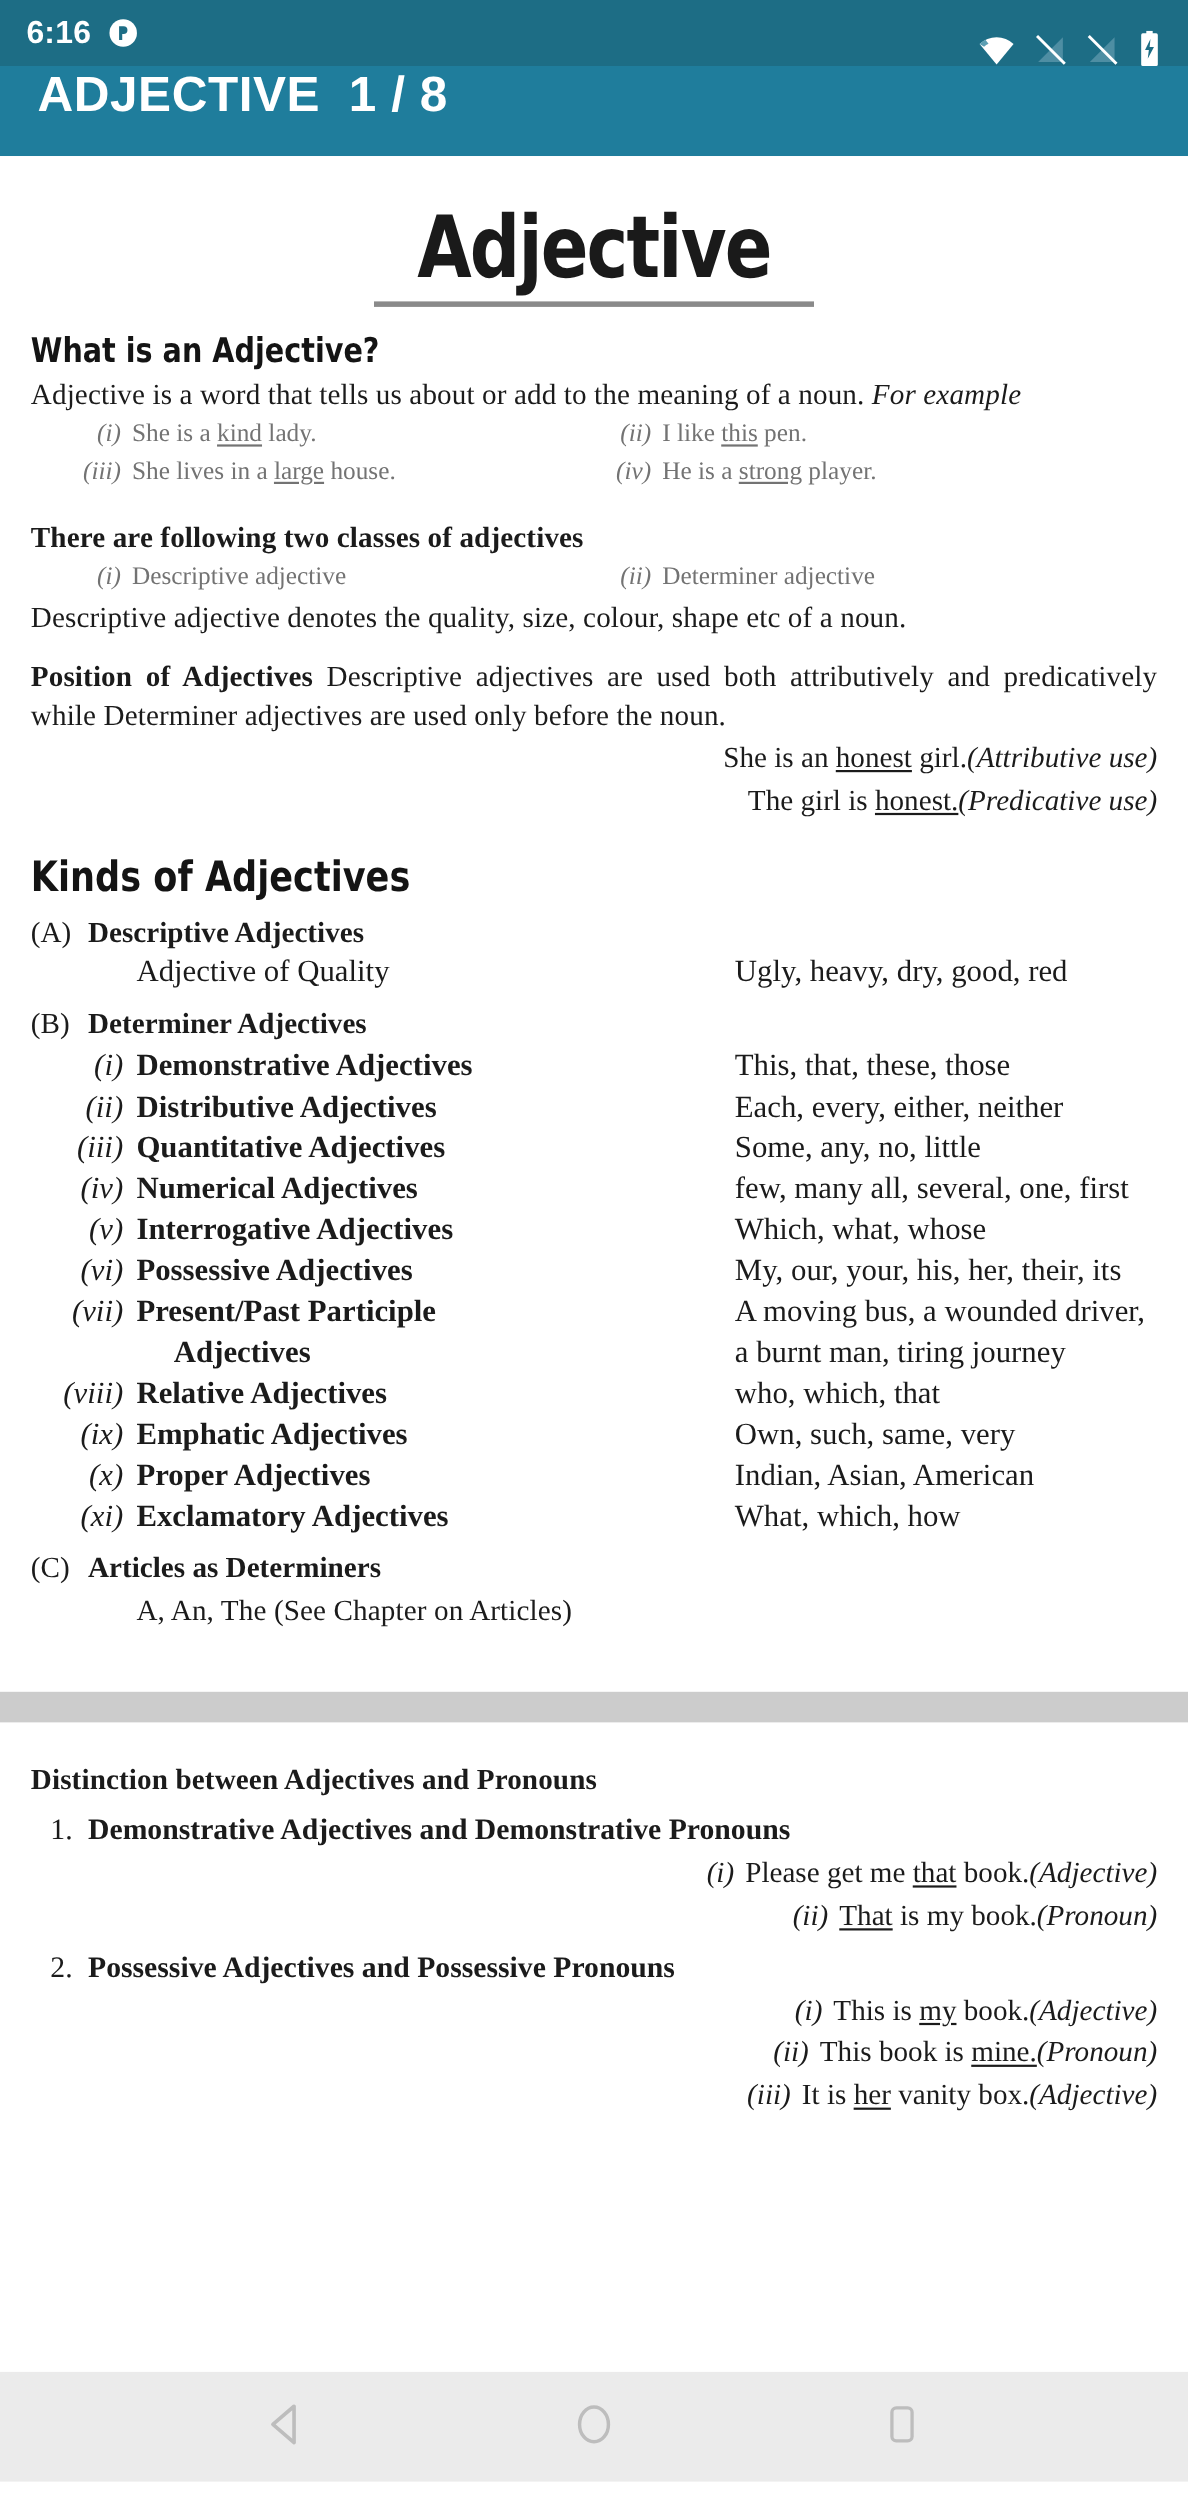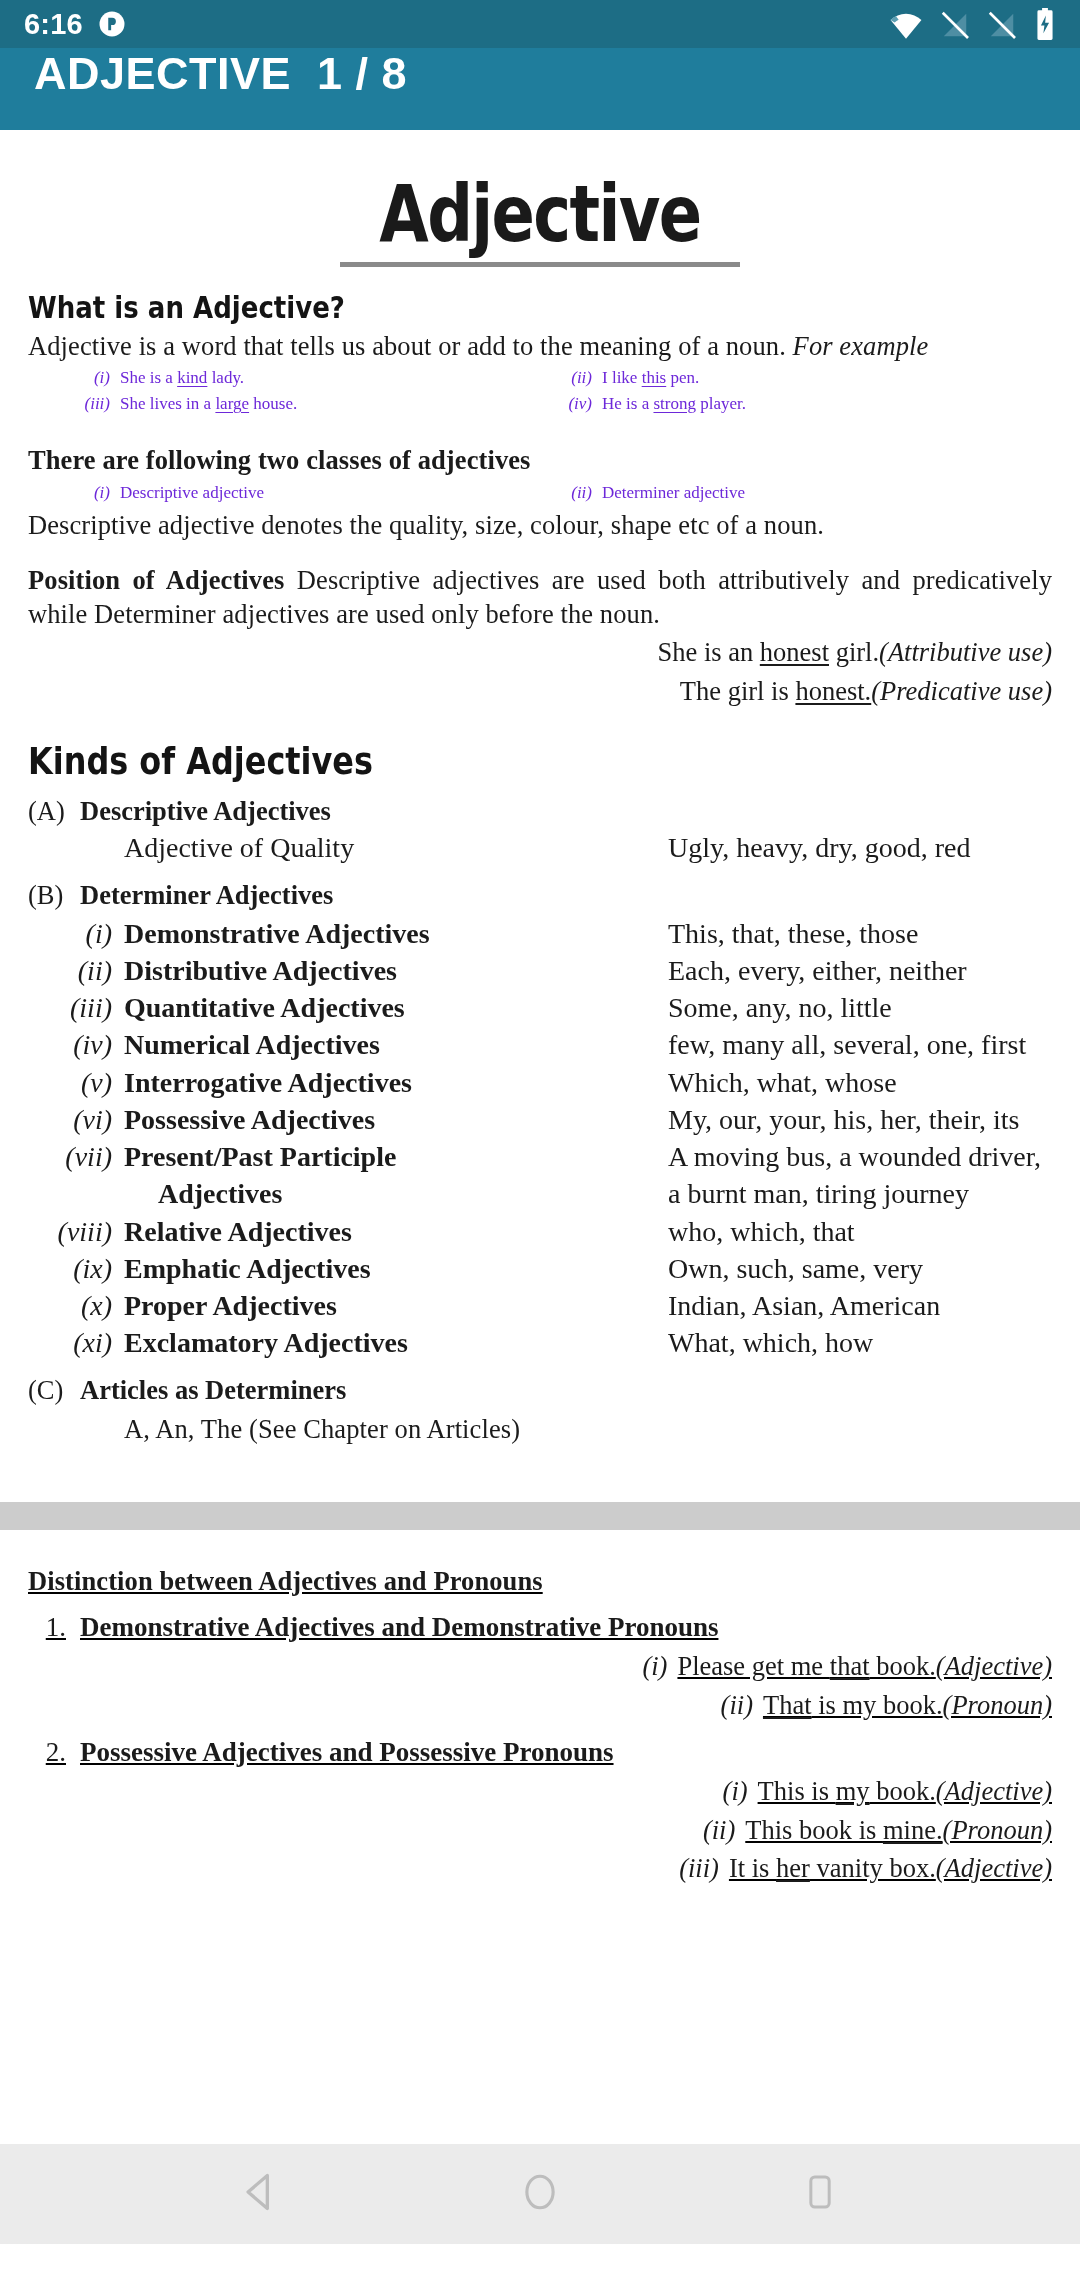--- a/index.html
+++ b/index.html
@@ -5,22 +5,22 @@
   * { margin:0; padding:0; box-sizing:border-box; }
   html,body { width:1080px; height:2280px; }
   body {
     font-family:"Liberation Serif", serif;
     background:#ffffff;
     overflow:hidden;
   }
 
   
   .statusbar{
-    height:48px; background:#1d6d85; color:#fff;
-    display:flex; align-items:center; padding:0 24px;
+    height:60px; background:#1d6d85; color:#fff;
+    display:flex; padding:0 24px;
     font-family:"Liberation Sans", sans-serif;
   }
   .sb-left{display:flex;align-items:center;gap:14px;}
   .sb-time{font-size:29px;font-weight:700;letter-spacing:.2px;}
   .sb-spacer{flex:1;}
   .sb-right{display:flex;align-items:flex-end;gap:17px;}
   .ic{display:block;}
 
   
   .appbar{
@@ -81,21 +81,21 @@
     font-size:26.5px; line-height:1.30; color:#1b1b1b;
     margin:4px 0; letter-spacing:.1px;
   }
   .p.just{ text-align:justify; }
   .b{ font-weight:700; }
   .i{ font-style:italic; }
   .u{ text-decoration:underline; text-underline-offset:3px; }
 
   
   .row2{
-    display:flex; font-size:17px; line-height:1.32; color:#6d28d9;
+    display:flex; font-size:23px; line-height:1.32; color:#737373;
     margin:3px 0;
     font-family:Liberation Serif, serif;
   }
   .row2 .c1{ width:50%; padding-left:30px; }
   .row2 .c2{ width:50%; }
   .rn{ display:inline-block; min-width:52px; text-align:right;
        font-style:italic; margin-right:10px; }
 
   
   .rowtag{
@@ -118,21 +118,21 @@
 
   .lettered{ display:flex; font-size:26.5px; line-height:1.36; color:#1b1b1b; margin-top:10px; }
   .lettered .ln{ width:52px; flex:none; }
   .lettered .lt{ font-weight:700; }
   .indent-2{ padding-left:96px; }
 
   
   .page-gap{ height:28px; background:#cccccc; margin-top:56px; }
 
   
-  .page2{ background:#fff; padding:30px 28px 0;text-decoration:underline; }
+  .page2{ background:#fff; padding:30px 28px 0; }
 
   .numrow{ display:flex; font-size:27px; line-height:1.33; color:#1b1b1b; margin-top:12px; }
   .numrow .nn{ width:52px; flex:none; text-align:right; padding-right:14px; }
   .numrow .nt{ font-weight:700; }
 
   .fadeout{
     position:absolute; left:0; right:0; bottom:0; height:54px;
     background:linear-gradient(to bottom, rgba(255,255,255,0) 0%, #fff 72%);
     pointer-events:none;
   }

